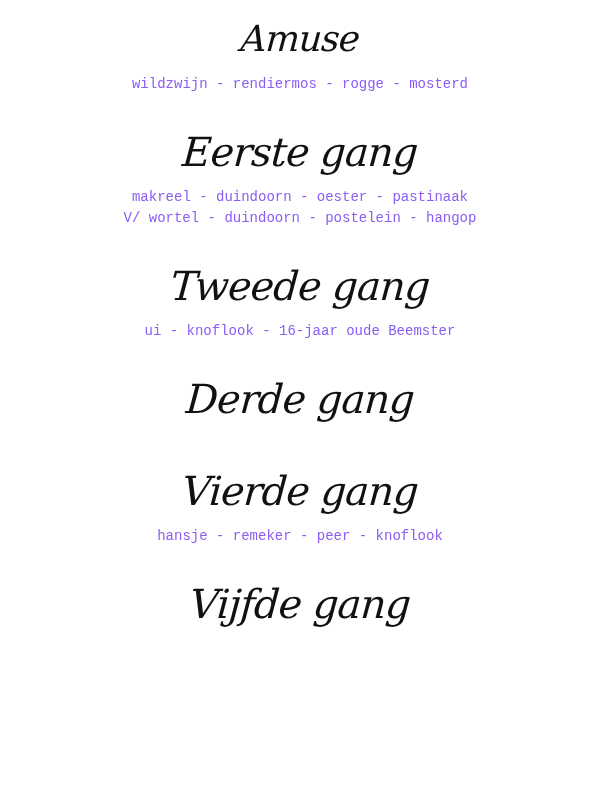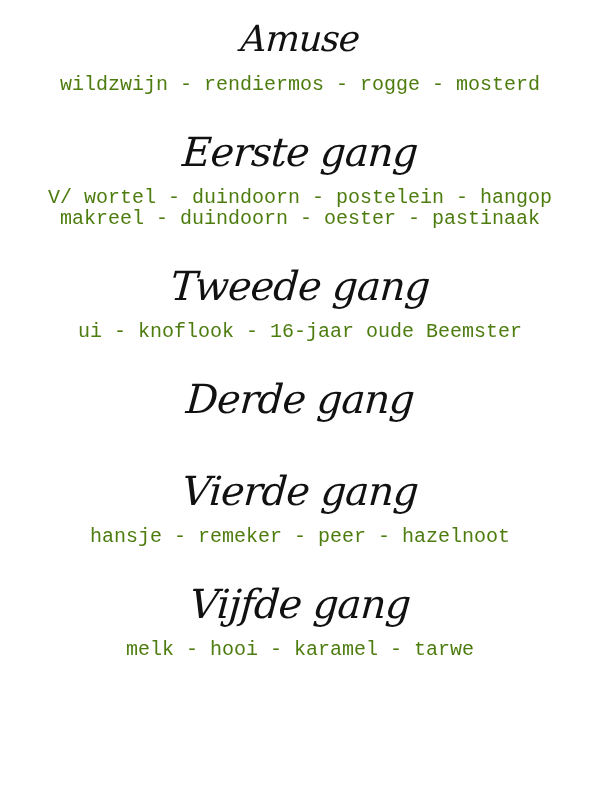--- a/index.html
+++ b/index.html
@@ -39,55 +39,54 @@
     transform: skewX(-4deg);
   }
   
   .course:first-child .course-title {
     font-size: 36px;
     line-height: 46px;
     margin-bottom: 12px;
   }
   .course-line {
     font-family: "Liberation Mono", monospace;
-    font-size: 20px;
+    font-size: 14px;
     line-height: 21px;
     margin: 0;
-    color: #4d7c0f;
+    color: #8b5cf6;
     white-space: pre;
   }
 </style>
 </head>
 <body>
 
 <div class="menu">
 
   <section class="course">
     <h2 class="course-title">Amuse</h2>
     <p class="course-line">wildzwijn - rendiermos - rogge - mosterd</p>
   </section>
 
   <section class="course">
     <h2 class="course-title">Eerste gang</h2>
+    <p class="course-line">makreel - duindoorn - oester - pastinaak</p>
     <p class="course-line">V/ wortel - duindoorn - postelein - hangop</p>
-    <p class="course-line">makreel - duindoorn - oester - pastinaak</p>
   </section>
 
   <section class="course">
     <h2 class="course-title">Tweede gang</h2>
     <p class="course-line">ui - knoflook - 16-jaar oude Beemster</p>
   </section>
 
   <section class="course">
     <h2 class="course-title">Derde gang</h2>
   </section>
 
   <section class="course">
     <h2 class="course-title">Vierde gang</h2>
-    <p class="course-line">hansje - remeker - peer - hazelnoot</p>
+    <p class="course-line">hansje - remeker - peer - knoflook</p>
   </section>
 
   <section class="course">
     <h2 class="course-title">Vijfde gang</h2>
-    <p class="course-line">melk - hooi - karamel - tarwe</p>
   </section>
 
 </div>
 
 </body></html>

